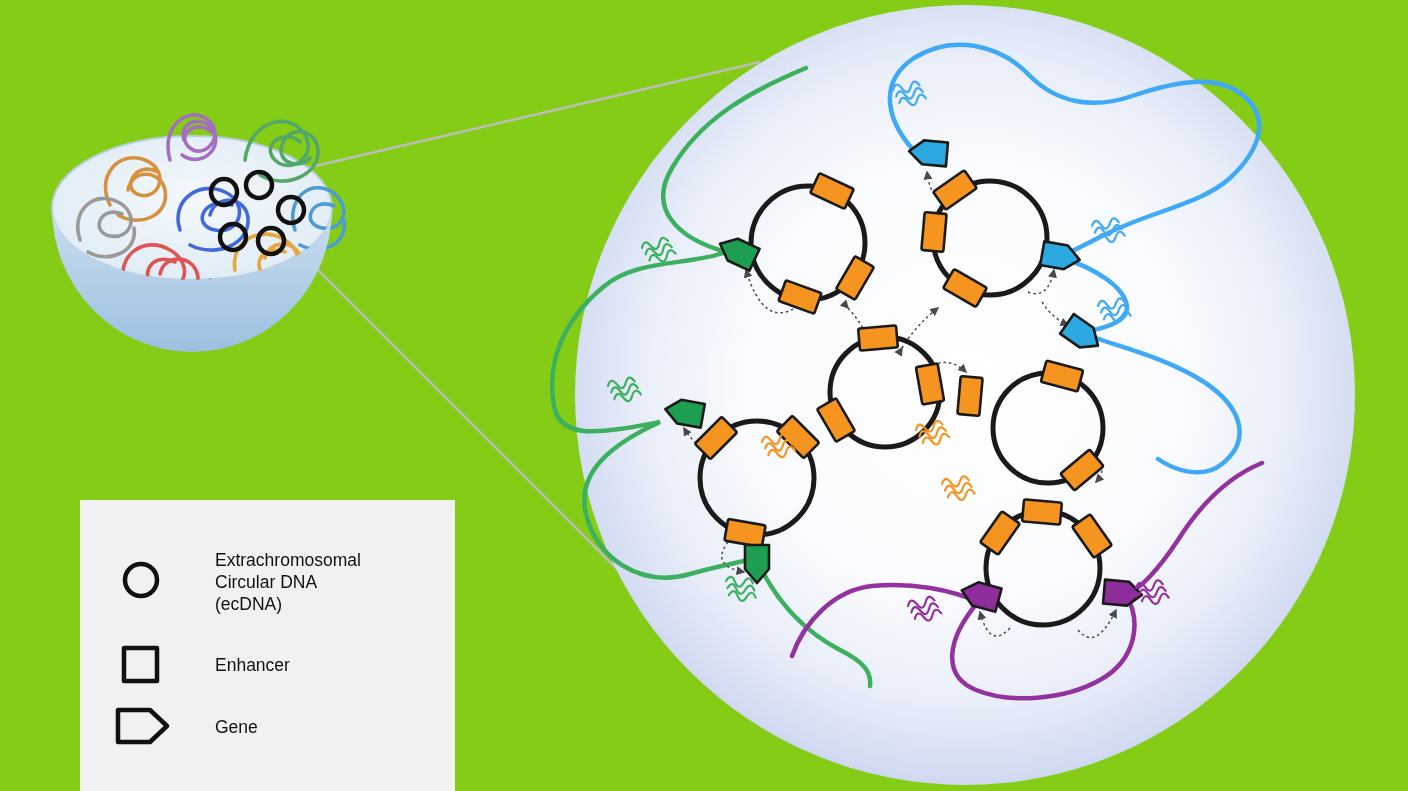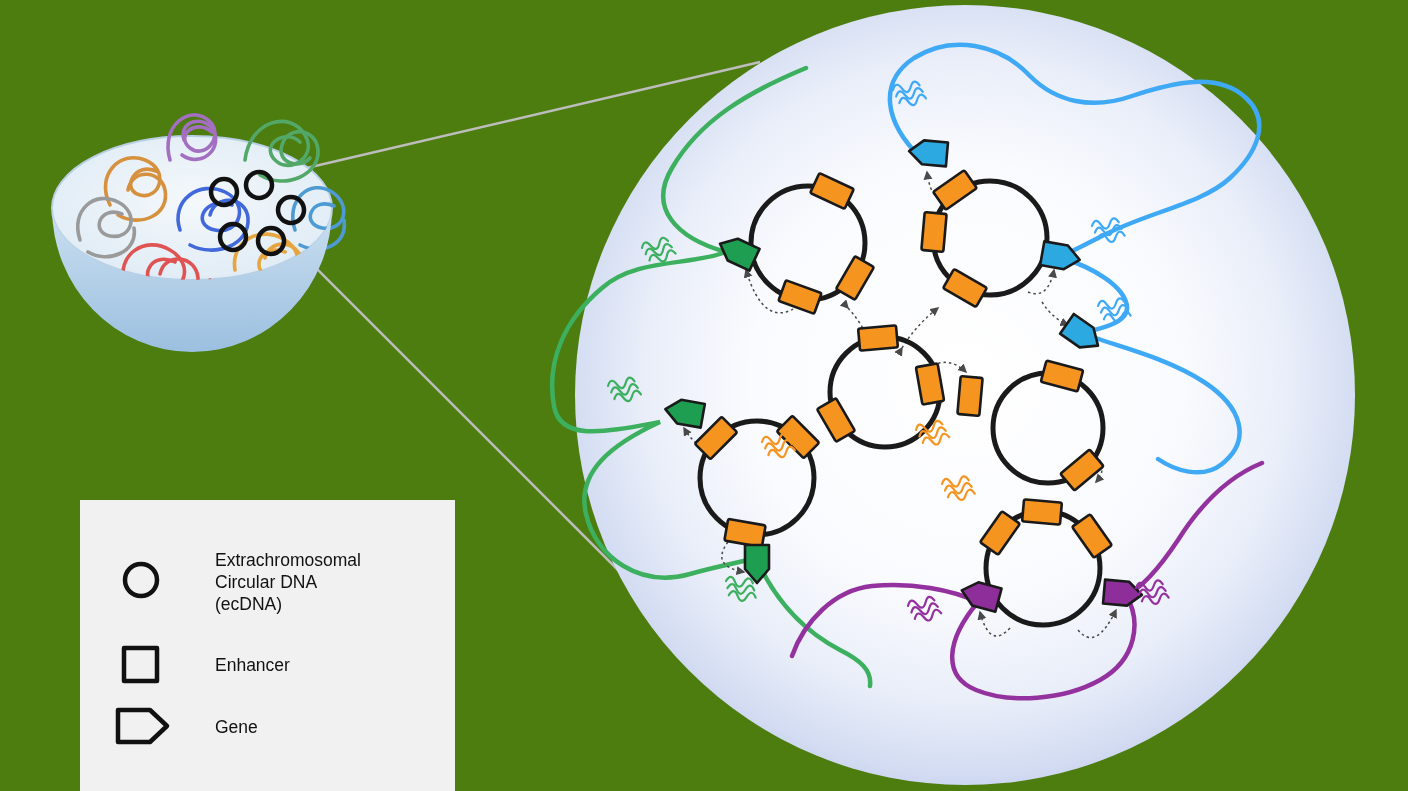--- a/index.html
+++ b/index.html
@@ -1,16 +1,16 @@
 <!DOCTYPE html>
 <html style="--enhancer: #F5941F; --gene_green: #1E9E50; --gene_blue: #2BA9E0; --gene_purple: #8E2E9B; --fiber_green: #3DB060; --fiber_blue: #3FA9F5; --fiber_purple: #93329E; --chr_purple: #A36FC0; --chr_green: #53A868; --chr_orange: #D6913E; --chr_blue: #4169DC; --chr_gray: #9A9A9A; --chr_red: #E05353; --chr_amber: #E5A53F; --chr_teal: #4E9BD4; --cell_edge: #C2CDEA; --ecdna_stroke: #1A1A1A;"><head>
 <meta charset="utf-8">
 <style>
   html,body{margin:0;padding:0;background:#ffffff;}
-  .stage{position:relative;width:1408px;height:791px;background:#4d7c0f;overflow:hidden;
+  .stage{position:relative;width:1408px;height:791px;background:#84cc16;overflow:hidden;
          font-family:"Liberation Sans", sans-serif;}
   svg{display:block;}
 
   
   .enhancer-shape{fill:var(--enhancer,#F5941F);stroke:#1a1a1a;stroke-width:2.6;stroke-linejoin:round;}
   .gene-shape{stroke:#1a1a1a;stroke-width:2.6;stroke-linejoin:round;}
   .gene-green{fill:var(--gene_green,#1E9E50);}
   .gene-blue{fill:var(--gene_blue,#2BA9E0);}
   .gene-purple{fill:var(--gene_purple,#8E2E9B);}
   .fiber{fill:none;stroke-width:4.5;stroke-linecap:round;}

